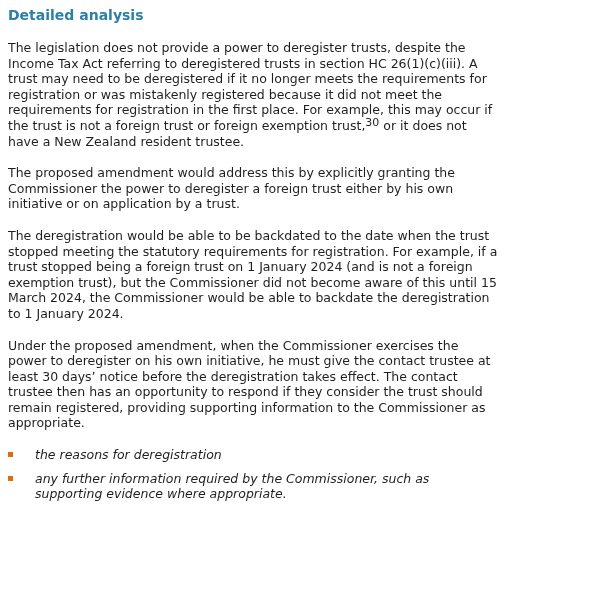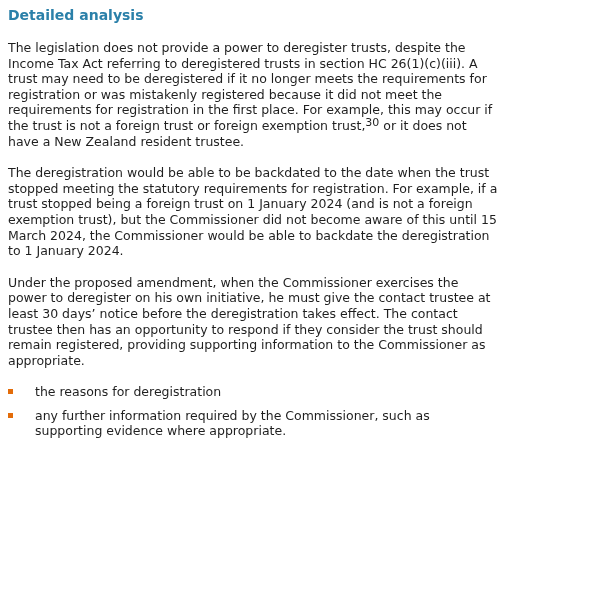--- a/index.html
+++ b/index.html
@@ -59,34 +59,36 @@
     padding-top: 5px;
   }
   .bullet-square {
     display: block;
     width: 5px;
     height: 5px;
     background: var(--bullet-color);
   }
   .bullet-text {
     flex: 1;
+    font-style: italic;
   }
   p.para-last {
     margin: 0;
   }
 </style>
 </head>
 <body>
 
 <div class="page">
 
   <h1 class="section-heading">Detailed analysis</h1>
 
   <p class="para"><span>The legislation does not provide a power to deregister trusts, despite the Income Tax Act referring to deregistered trusts in section HC 26(1)(c)(iii). A trust may need to be deregistered if it no longer meets the requirements for registration or was mistakenly registered because it did not meet the requirements for registration in the first place. For example, this may occur if the trust is not a foreign trust or foreign exemption trust,</span><sup class="footnote-ref">30</sup><span> or it does not have a New Zealand resident trustee.</span></p>
 
+  <p class="para">The proposed amendment would address this by explicitly granting the Commissioner the power to deregister a foreign trust either by his own initiative or on application by a trust.</p>
 
   <p class="para">The deregistration would be able to be backdated to the date when the trust stopped meeting the statutory requirements for registration. For example, if a trust stopped being a foreign trust on 1 January 2024 (and is not a foreign exemption trust), but the Commissioner did not become aware of this until 15 March 2024, the Commissioner would be able to backdate the deregistration to 1 January 2024.</p>
 
   <p class="para">Under the proposed amendment, when the Commissioner exercises the power to deregister on his own initiative, he must give the contact trustee at least 30 days’ notice before the deregistration takes effect. The contact trustee then has an opportunity to respond if they consider the trust should remain registered, providing supporting information to the Commissioner as appropriate.</p>
 
 
   <ul class="bullet-list">
     <li class="bullet-item">
       <span class="bullet-marker-col">
           <span class="bullet-square"></span>

